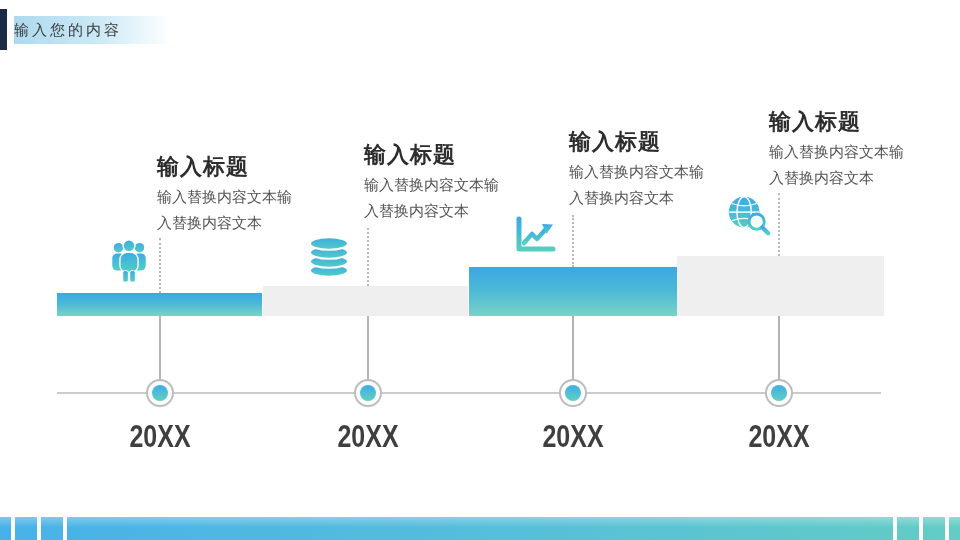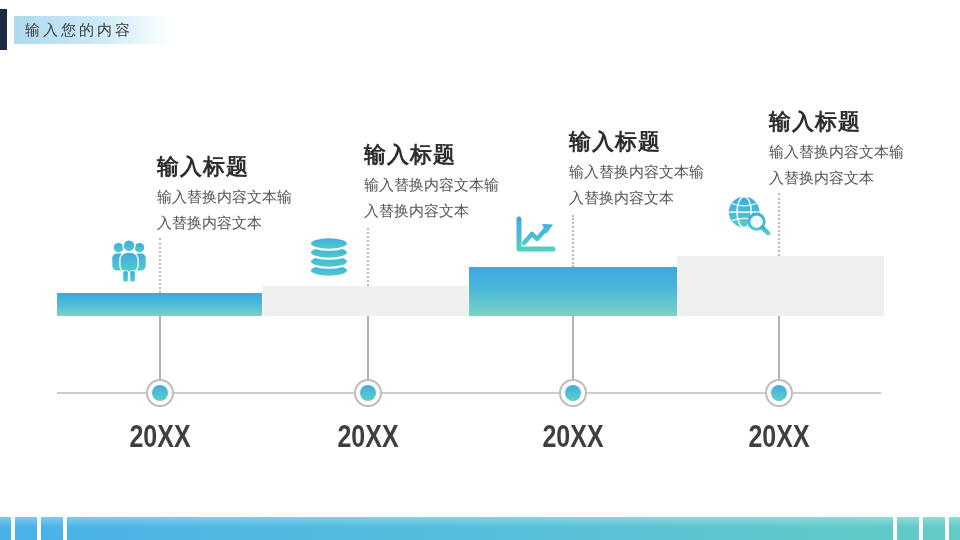--- a/index.html
+++ b/index.html
@@ -5,21 +5,21 @@
   html,body{margin:0;padding:0;background:#888;}
   .slide{
     position:relative;width:960px;height:540px;background:#ffffff;overflow:hidden;
     font-family:"Liberation Sans","DejaVu Sans",sans-serif;
   }
   
   .navy-strip{position:absolute;left:0;top:9px;width:7px;height:41px;background:#1c2b45;}
   .header-banner{
     position:absolute;left:14px;top:16px;width:158px;height:28px;
     background:linear-gradient(90deg,#aed9ef 0%,#cdeaf7 55%,rgba(255,255,255,0) 100%);
-    display:flex;align-items:center;padding-left:11px;box-sizing:border-box;
+    display:flex;align-items:center;padding-left:0;box-sizing:border-box;
   }
   .header-banner span{font-size:15px;color:#3c3c3c;letter-spacing:3px;}
   
   .ms-title{position:absolute;font-size:22px;font-weight:700;color:#2d2d2d;letter-spacing:1px;}
   .ms-body{position:absolute;width:137px;font-size:15px;color:#545454;line-height:26px;word-break:break-all;}
   .m1-title{left:157px;top:152px;} .m1-body{left:157px;top:184px;}
   .m2-title{left:364px;top:140px;} .m2-body{left:364px;top:172px;}
   .m3-title{left:569px;top:127px;} .m3-body{left:569px;top:159px;}
   .m4-title{left:769px;top:107px;} .m4-body{left:769px;top:139px;}
   

